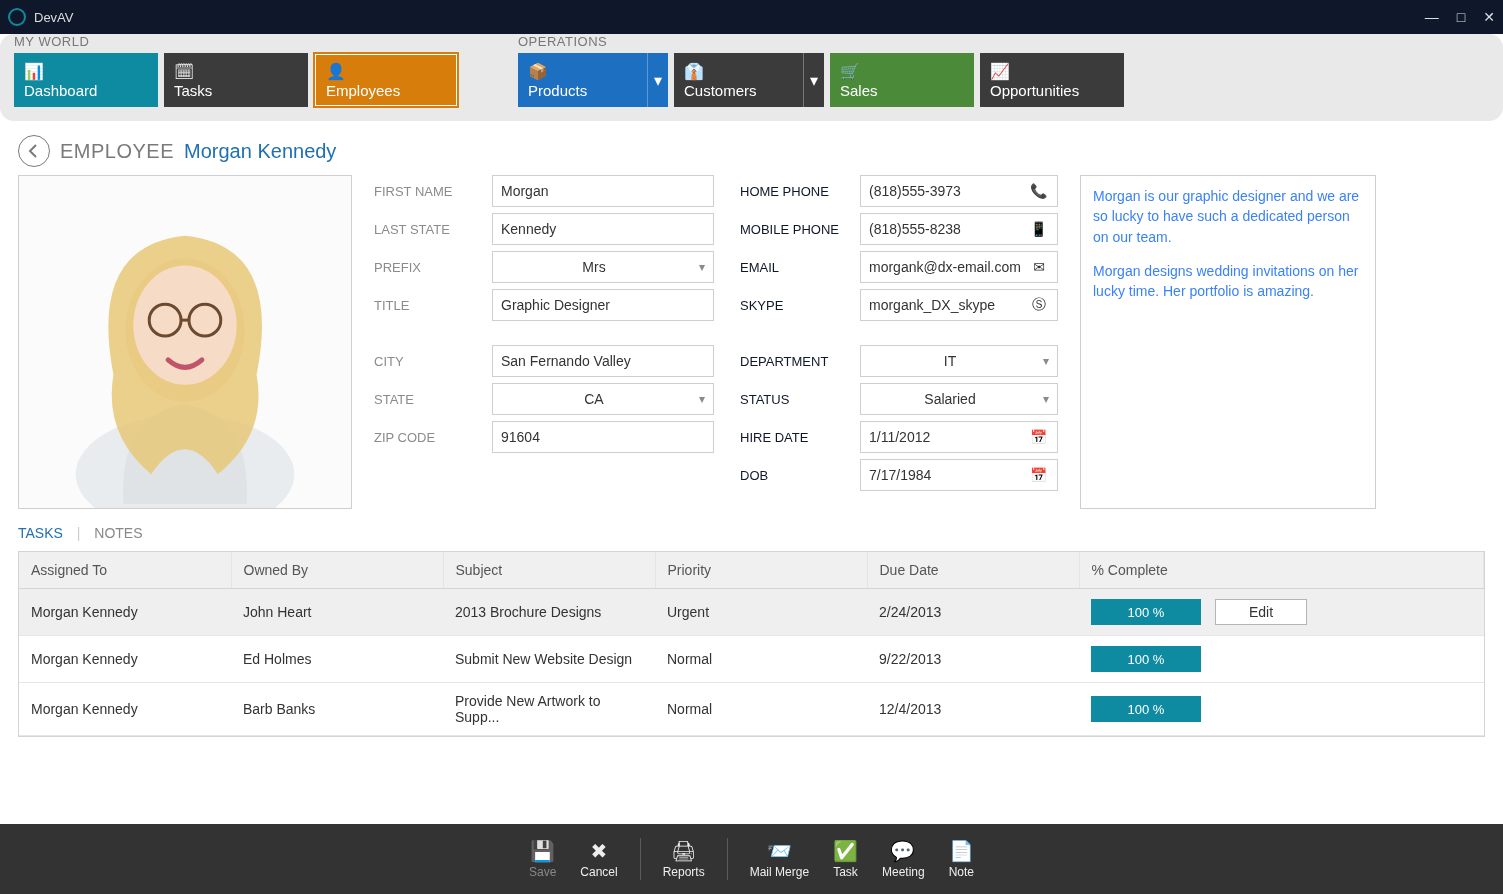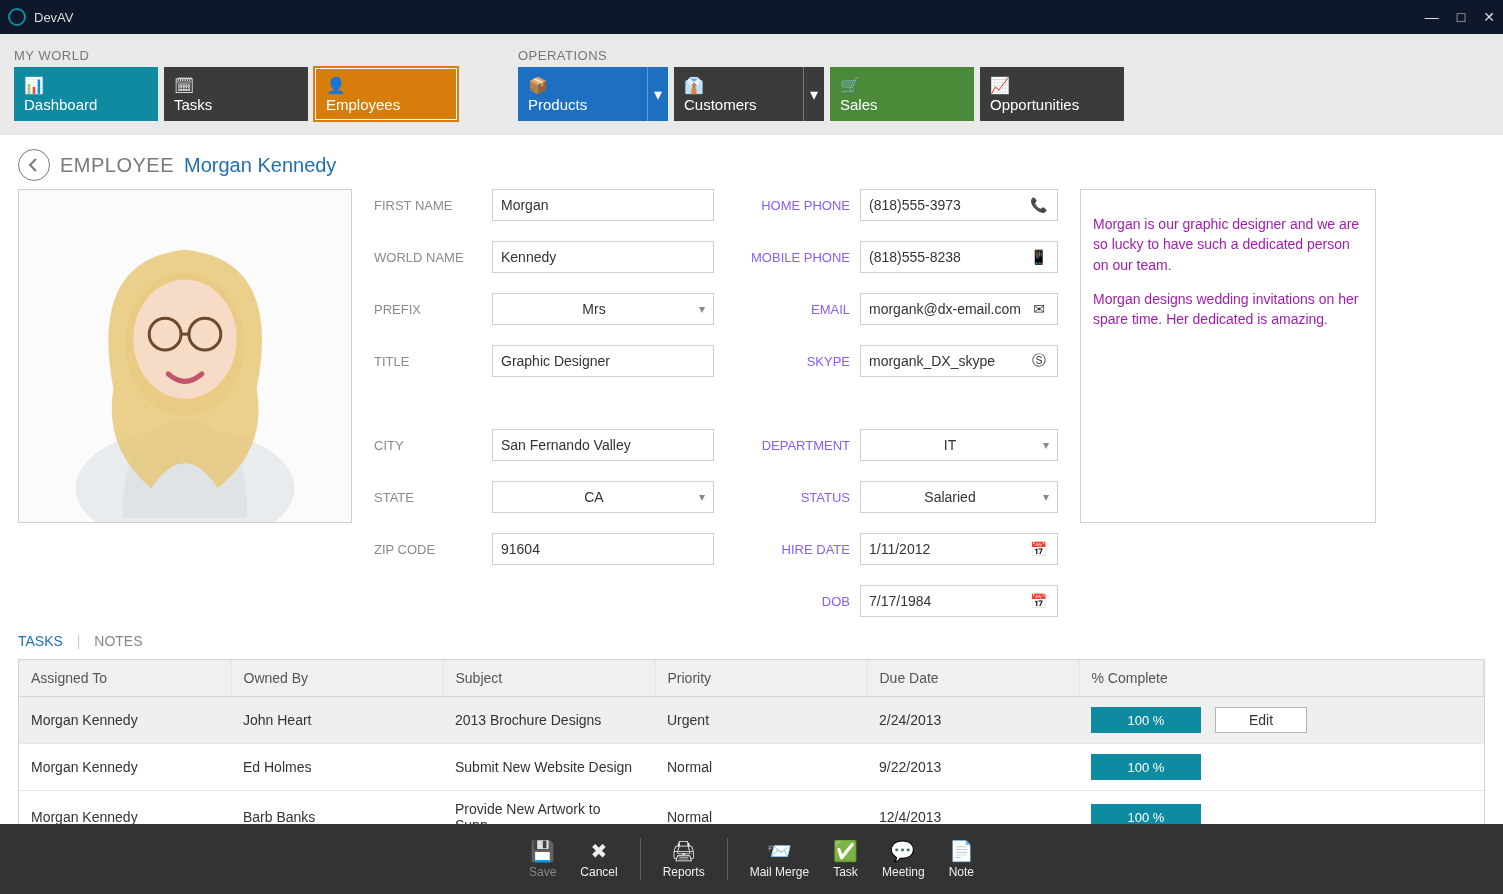--- a/index.html
+++ b/index.html
@@ -4,21 +4,21 @@
 <style>
   * { box-sizing: border-box; margin: 0; padding: 0; font-family: "Segoe UI", Arial, sans-serif; }
   body { width: 1503px; height: 894px; background: #fff; overflow: hidden; display:flex; flex-direction:column;}
   
   .titlebar { height: 34px; background: #0f172a; display:flex; align-items:center; color:#ccc; padding: 0 8px; }
   .titlebar .app-icon { width:18px; height:18px; border:2px solid #0e8aa1; border-radius:50%; margin-right:8px; display:inline-block;}
   .titlebar .title { flex:1; font-size:13px; color:#ddd; }
   .win-controls { display:flex; gap:18px; color:#ddd; font-size:14px; }
   .win-controls span { cursor:pointer; }
   
-  .ribbon { background:#e9e9e9; padding: 14px 14px 14px 14px; }
+  .ribbon { background:#e9e9e9; padding: 0 14px 14px 14px; border-radius: 14px; }
   .rib-groups { display:flex; gap:60px; }
   .rib-group-title { font-size:13px; color:#777; margin-bottom:4px; letter-spacing:0.5px;}
   .tiles { display:flex; gap:6px; }
   .tile { width:144px; height:54px; color:#fff; display:flex; flex-direction:column; justify-content:center; padding:4px 10px; position:relative; cursor:pointer;}
   .tile.hasdrop { width:130px; border-right:1px solid rgba(255,255,255,0.3); }
   .dropbtn { width:20px; background:inherit; display:flex; align-items:center; justify-content:center; color:#fff; cursor:pointer;}
   .dropwrap { display:flex; }
   .tile .ticon { font-size:16px; height:18px; margin-bottom:2px;}
   .tile .tlabel { font-size:15px; }
   .t-dashboard { background:#0e8aa1; }
@@ -30,29 +30,29 @@
   .page { flex:1; padding: 14px 18px 0 18px; display:flex; flex-direction:column; overflow:hidden;}
   .crumbwrap { display:flex; align-items:center; gap:10px; margin-bottom:8px;}
   .backbtn { width:32px; height:32px; border:1.5px solid #7a7a7a; border-radius:50%; display:flex; align-items:center; justify-content:center; color:#7a7a7a; cursor:pointer;}
   .crumb1 { color:#7a7a7a; font-size:20px; letter-spacing:0.5px;}
   .crumb2 { color:#1f6fb3; font-size:20px; }
   
   .detail { display:flex; gap:22px; }
   .photo { width:334px; height:334px; border:1px solid #cfcfcf; background: radial-gradient(circle at 50% 45%, #e2d4bb 0 24%, #f3e3c7 24% 26%, transparent 26%), linear-gradient(#f7f7f7,#f7f7f7); display:flex; align-items:flex-end; justify-content:center;}
   .photo svg { width:100%; height:100%; }
   .form { display:flex; gap:26px; }
-  .col { display:flex; flex-direction:column; gap:20px; }
+  .col { display:flex; flex-direction:column; gap:6px; }
   .frow { display:flex; align-items:center; gap:10px; }
   .flabel { width:108px; min-width:108px; color:#8b8b8b; font-size:13px; }
-  .flabel2 { width:110px; min-width:110px; color:#8b5cf6; font-size:13px;text-align:right; }
+  .flabel2 { width:110px; min-width:110px; color:#0f172a; font-size:13px; }
   .finput { width:222px; height:32px; border:1px solid #cfcfcf; padding:12px 8px; font-size:14px; color:#333; display:flex; align-items:center; justify-content:space-between; background:#fff;}
   .finput2 { width:198px; }
   .iconbtn { width:20px; text-align:center; color:#333; }
   .selcaret { color:#8a8a8a; font-size:12px; margin-left:6px;}
-  .notesbox { border:1px solid #cfcfcf; padding:24px 12px; font-size:14px; color:#a21caf; line-height:1.45; width:296px; height:334px;}
+  .notesbox { border:1px solid #cfcfcf; padding:10px 12px; font-size:14px; color:#3b82f6; line-height:1.45; width:296px; height:334px;}
   .seltext { flex:1; text-align:center; padding-right:6px;}
   
   .spacer { height:12px; }
   
   .subtabs { margin-top:16px; font-size:14px; color:#888; }
   .subtabs .active { color:#1f6fb3; }
   .subtabs .sep { margin:0 10px; color:#ccc;}
   
   .gridwrap { border:1px solid #d4d4d4; margin-top:10px; }
   table.grid { width:100%; border-collapse:collapse; font-size:14px; color:#333;}
@@ -162,21 +162,21 @@
 
     <div class="form">
       <div class="col">
         <div class="frow">
             <span class="flabel">FIRST NAME</span>
           <div class="finput">
               <span>Morgan</span>
             </div>
           </div>
         <div class="frow">
-            <span class="flabel">WORLD NAME</span>
+            <span class="flabel">LAST STATE</span>
           <div class="finput">
               <span>Kennedy</span>
             </div>
           </div>
         <div class="frow">
             <span class="flabel">PREFIX</span>
           <div class="finput">
               <span class="seltext">Mrs</span>
               <span class="selcaret">▾</span>
             </div>
@@ -266,21 +266,21 @@
               <span>7/17/1984</span>
               <span class="iconbtn">📅</span>
             </div>
           </div>
       </div>
     </div>
 
     <div class="notesbox">
       <p>Morgan is our graphic designer and we are so lucky to have such a dedicated person on our team.</p>
       <p style="height:14px"></p>
-      <p>Morgan designs wedding invitations on her spare time. Her dedicated is amazing.</p>
+      <p>Morgan designs wedding invitations on her lucky time. Her portfolio is amazing.</p>
     </div>
   </div>
 
   <div class="subtabs">
     <span class="active">TASKS</span>
     <span class="sep">|</span>
     <span>NOTES</span>
   </div>
 
   <div class="gridwrap">

